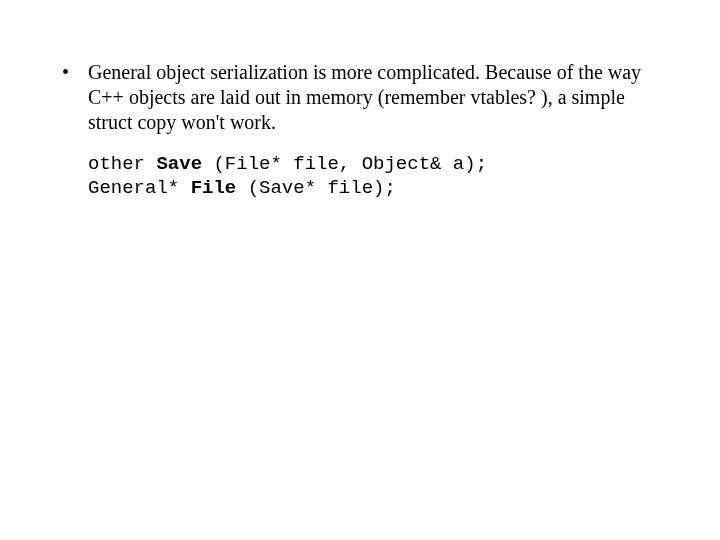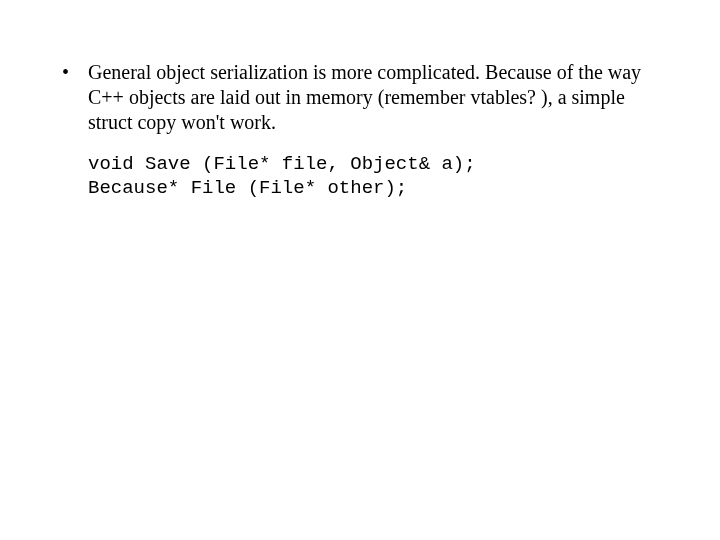--- a/index.html
+++ b/index.html
@@ -38,26 +38,26 @@
     line-height: 1.25;
   }
   .code-block {
     font-family: "Courier New", Courier, monospace;
     font-size: 19px;
     white-space: pre;
     padding-left: 28px;
     margin-top: -8px;
     line-height: 1.25;
   }
-  .code-block .b { font-weight: normal; }
+  .code-block .b { font-weight: bold; }
 </style>
 </head>
 <body>
 
 <div class="slide">
   <ul class="bullets">
     <li>
       <span>General object serialization is more complicated.  Because of the way C++ objects are laid out in memory (remember vtables? ), a simple struct copy won't work.</span>
     </li>
   </ul>
-  <div class="code-block"><span>void </span><span class="b">Save</span><span> (File* file, Object&amp; a);</span>
-<span>Because* </span><span class="b">File</span><span> (File* other);</span></div>
+  <div class="code-block"><span>other </span><span class="b">Save</span><span> (File* file, Object&amp; a);</span>
+<span>General* </span><span class="b">File</span><span> (Save* file);</span></div>
 </div>
 
 </body></html>

